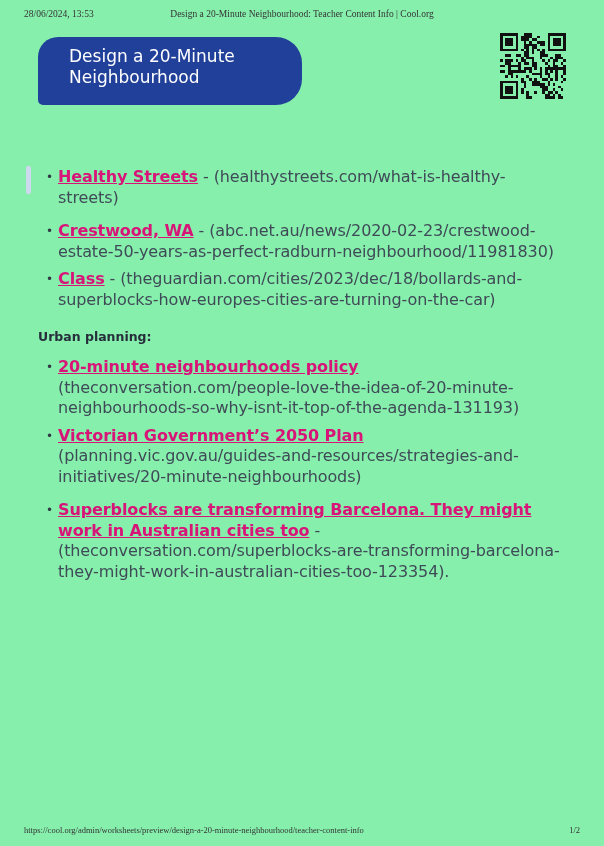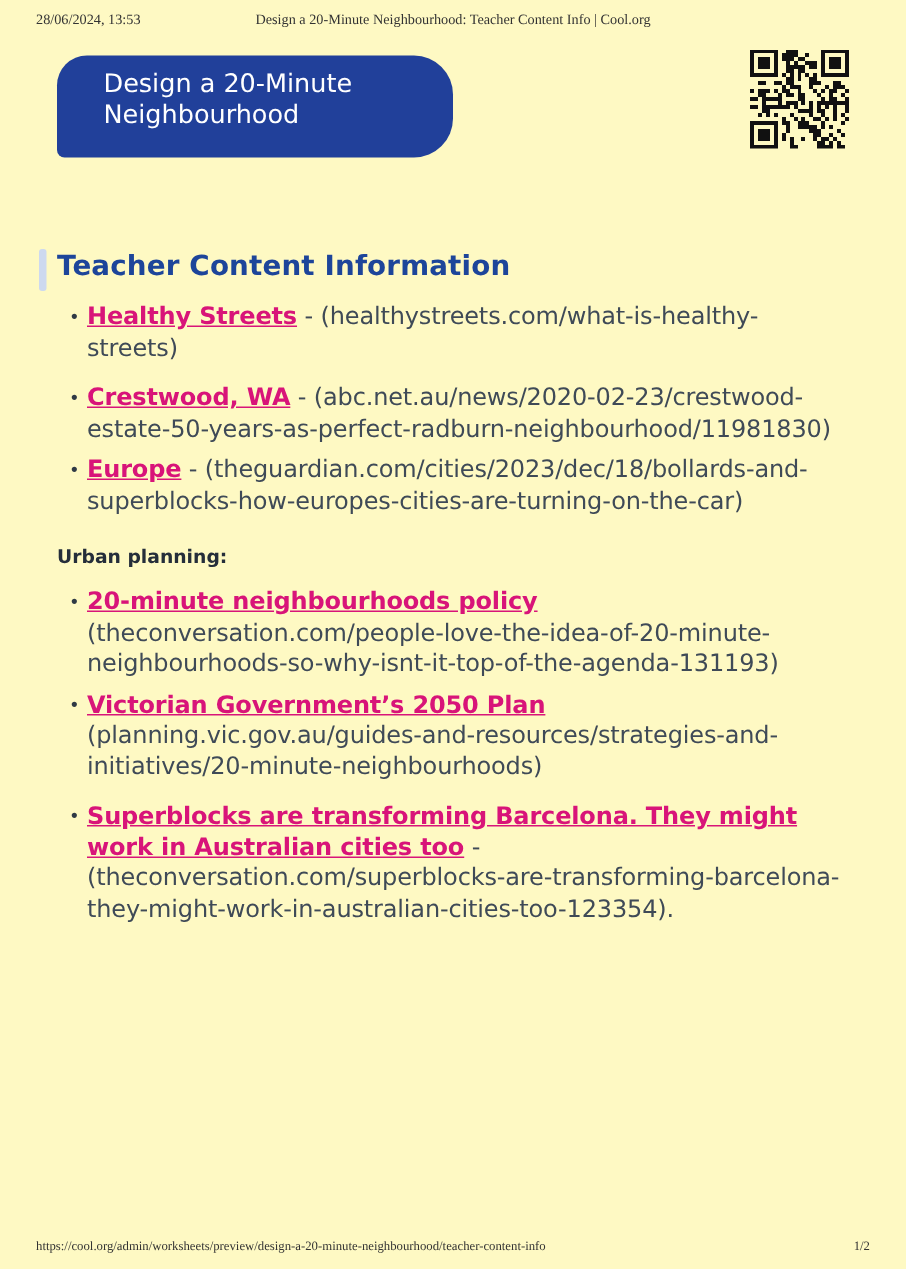--- a/index.html
+++ b/index.html
@@ -10,21 +10,21 @@
     --section-header-text:#252e3a;
     --field-label:#5a6673;
     --field-line:#c9cbcd;
     --heading-bar:#cdd9ef;
     --print-meta:#333333;
     --qr-dark:#111111;
   }
   *{margin:0;padding:0;box-sizing:border-box;}
   html,body{background:#ffffff;}
   .sheet{
-    position:relative;width:604px;height:846px;background:#fef9c3;margin:0 auto;
+    position:relative;width:604px;height:846px;background:#86efac;margin:0 auto;
     overflow:hidden;font-family:"DejaVu Sans",sans-serif;
   }
   
   .print-header{
     position:absolute;top:9px;left:24px;right:24px;
     display:grid;grid-template-columns:1fr auto 1fr;align-items:baseline;
     font-family:"Liberation Serif",serif;font-size:9.5px;color:var(--print-meta);
   }
   .ph-left{justify-self:start;}
   .ph-center{justify-self:center;}
@@ -388,31 +388,30 @@
 
   <div class="content">
 
     <div class="title-card">
       <span>Design a 20-Minute Neighbourhood</span>
     </div>
 
 
     <h1 class="section-heading">
       <span class="accent-bar"></span>
-      <span>Teacher Content Information</span>
     </h1>
 
 
     <div>
         <ul class="res-list">
           <li><a class="res-link" href="#">Healthy Streets</a><span> - (healthystreets.com/what-is-healthy-streets)</span></li>
         </ul>
         <ul class="res-list">
           <li><a class="res-link" href="#">Crestwood, WA</a><span> - (abc.net.au/news/2020-02-23/crestwood-estate-50-years-as-perfect-radburn-neighbourhood/11981830)</span></li>
-          <li><a class="res-link" href="#">Europe</a><span> - (theguardian.com/cities/2023/dec/18/bollards-and-superblocks-how-europes-cities-are-turning-on-the-car)</span></li>
+          <li><a class="res-link" href="#">Class</a><span> - (theguardian.com/cities/2023/dec/18/bollards-and-superblocks-how-europes-cities-are-turning-on-the-car)</span></li>
         </ul>
         <div class="res-header">Urban planning:</div>
         <ul class="res-list">
           <li><a class="res-link" href="#">20-minute neighbourhoods policy</a><span> (theconversation.com/people-love-the-idea-of-20-minute-neighbourhoods-so-why-isnt-it-top-of-the-agenda-131193)</span></li>
           <li><a class="res-link" href="#">Victorian Government’s 2050 Plan</a><span> (planning.vic.gov.au/guides-and-resources/strategies-and-initiatives/20-minute-neighbourhoods)</span></li>
         </ul>
         <ul class="res-list">
           <li><a class="res-link" href="#">Superblocks are transforming Barcelona. They might work in Australian cities too</a><span> - (theconversation.com/superblocks-are-transforming-barcelona-they-might-work-in-australian-cities-too-123354).</span></li>
         </ul>
       </div>

